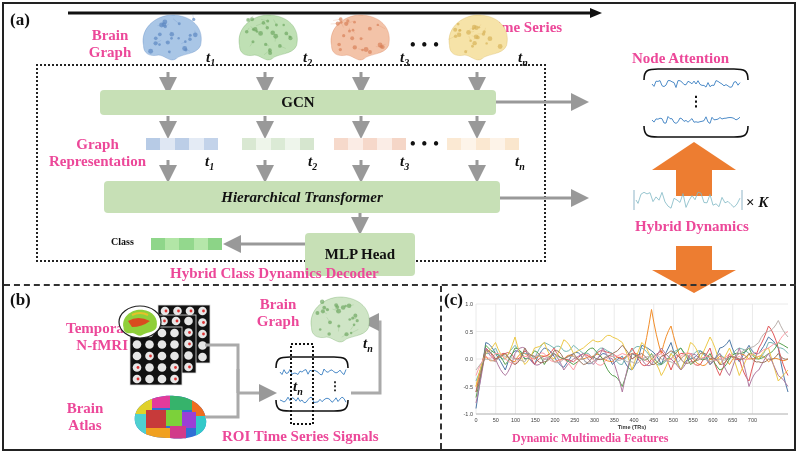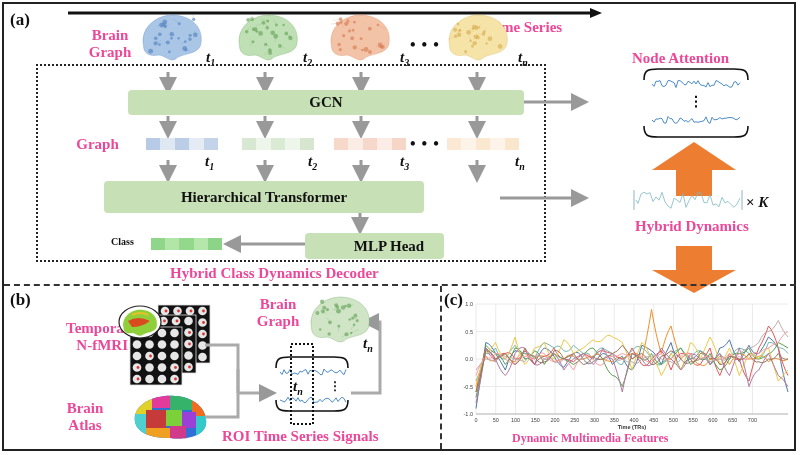--- a/index.html
+++ b/index.html
@@ -224,24 +224,25 @@
     <line x1="360" y1="213" x2="360" y2="226" marker-end="url(#gh)"></line>
 
     <line x1="305" y1="244" x2="232" y2="244" marker-end="url(#gh)"></line>
 
     <line x1="496" y1="102" x2="580" y2="102" marker-end="url(#gh)"></line>
 
     <line x1="500" y1="198" x2="580" y2="198" marker-end="url(#gh)"></line>
   </g>
 </svg>
 
-<div class="abs greenbox" style="left:100px;top:90px;width:396px;height:25px;margin-left:28px;">GCN</div>
+<div class="abs greenbox" style="left:100px;top:90px;width:396px;height:25px;">GCN</div>
 
 <div class="abs label" style="left:40px;top:136px;width:115px;text-align:center;">
   <div>Graph</div>
+  <div>Representation</div>
 </div>
 
 <div class="abs tokens" id="tok0" style="left:146px;top:138px;width:72px;">
     <span style="background: rgb(183, 203, 230);"></span>
     <span style="background: rgb(223, 231, 243);"></span>
     <span style="background: rgb(188, 206, 231);"></span>
     <span style="background: rgb(228, 235, 245);"></span>
     <span style="background: rgb(195, 211, 234);"></span>
   </div>
 <div class="abs tokens" id="tok1" style="left:242px;top:138px;width:72px;">
@@ -265,23 +266,23 @@
     <span style="background: rgb(253, 243, 232);"></span>
     <span style="background: rgb(250, 230, 205);"></span>
   </div>
 <div class="abs bold" style="left:410px;top:135px;font-size:16px;letter-spacing:1px;">• • •</div>
 
 <div class="abs tlabel" style="left:205px;top:153px;"><span>t</span><sub>1</sub></div>
 <div class="abs tlabel" style="left:308px;top:153px;"><span>t</span><sub>2</sub></div>
 <div class="abs tlabel" style="left:400px;top:153px;"><span>t</span><sub>3</sub></div>
 <div class="abs tlabel" style="left:515px;top:153px;"><span>t</span><sub>n</sub></div>
 
-<div class="abs greenbox" style="left:104px;top:181px;width:320px;height:32px;">Hierarchical Transformer</div>
-
-<div class="abs greenbox" style="left:305px;top:233px;width:110px;height:26px;padding-left:29px;">MLP Head</div>
+<div class="abs greenbox" style="left:104px;top:181px;width:396px;height:32px;font-style:italic;">Hierarchical Transformer</div>
+
+<div class="abs greenbox" style="left:305px;top:233px;width:110px;height:43px;">MLP Head</div>
 
 <div class="abs bold" style="left:111px;top:236px;font-size:10px;">Class</div>
 <div class="abs tokens" id="classtok" style="left:151px;top:238px;width:71px;height:12px;">
     <span style="background: rgb(143, 214, 138);"></span>
     <span style="background: rgb(178, 230, 166);"></span>
     <span style="background: rgb(147, 216, 141);"></span>
     <span style="background: rgb(181, 231, 170);"></span>
     <span style="background: rgb(140, 212, 135);"></span>
   </div>
 

